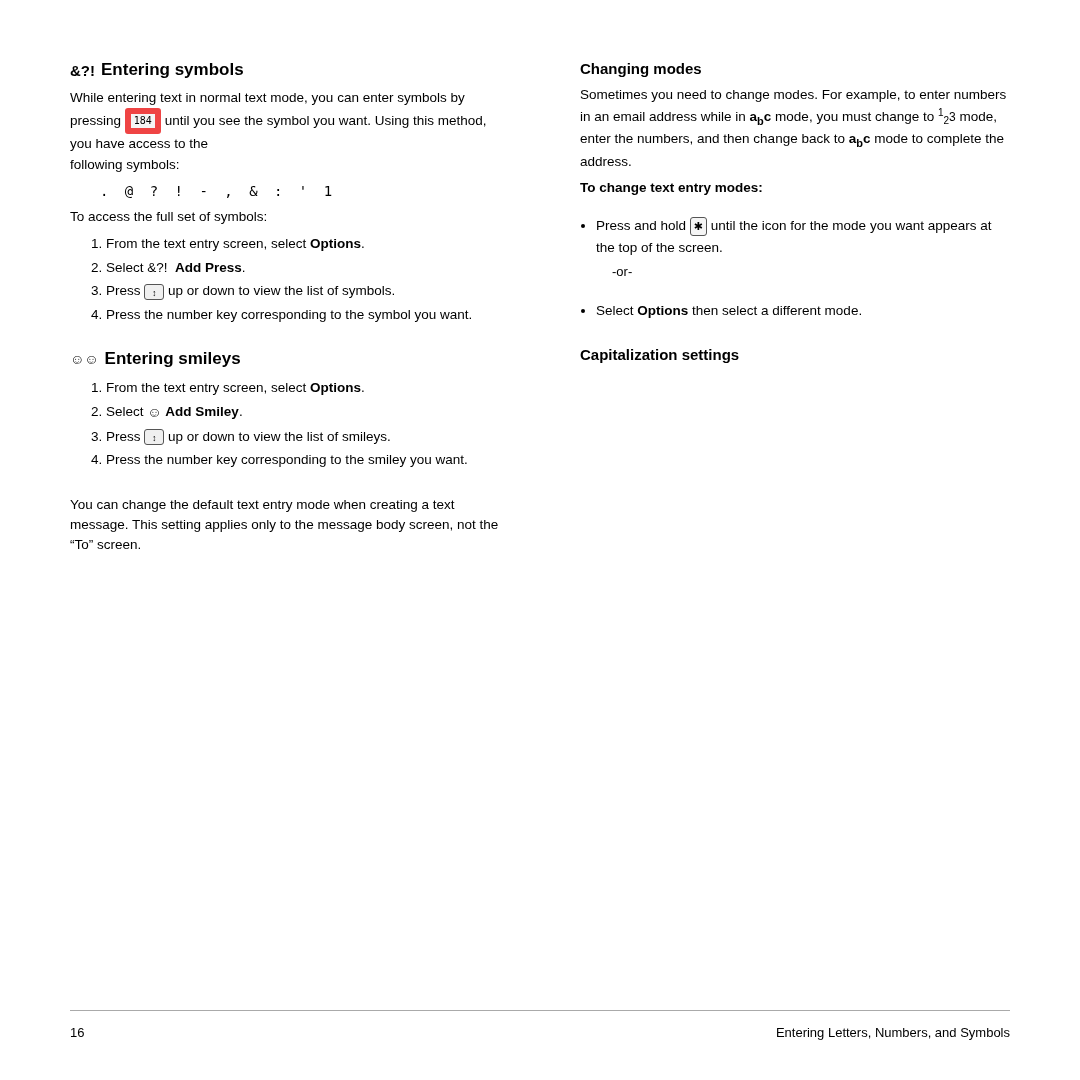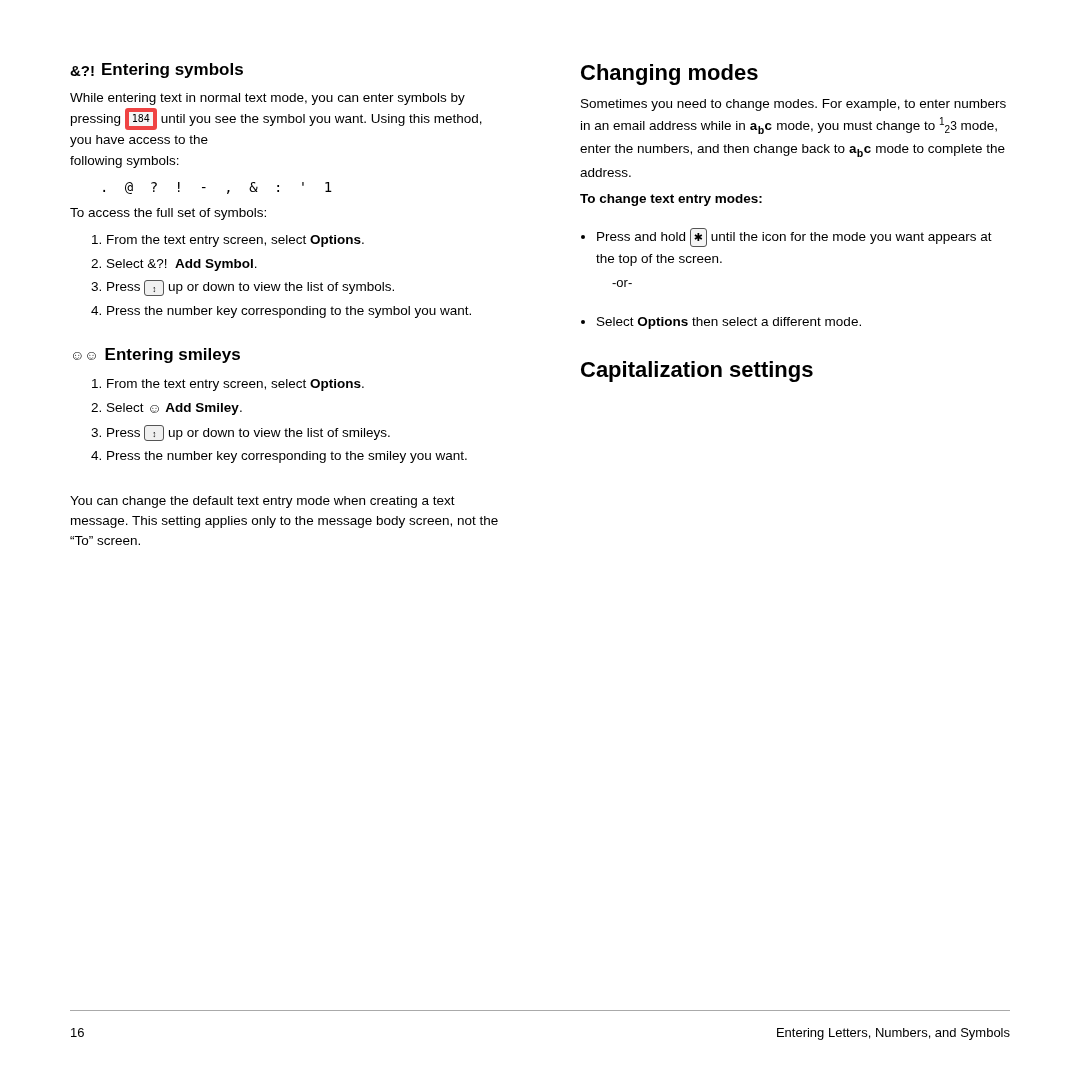--- a/index.html
+++ b/index.html
@@ -37,21 +37,21 @@
     }
     .section-title {
       font-size: 17px;
       font-weight: bold;
       margin-bottom: 8px;
       display: flex;
       align-items: center;
       gap: 6px;
     }
     .section-title-large {
-      font-size: 22px;
+      font-size: 15px;
       font-weight: bold;
       margin-bottom: 8px;
     }
     .section-icon {
       font-size: 15px;
     }
     p {
       font-size: 13.5px;
       line-height: 1.5;
       margin-bottom: 6px;
@@ -78,31 +78,31 @@
     }
     .bold { font-weight: bold; }
     .symbols-line {
       font-family: monospace;
       font-size: 14px;
       margin: 8px 0 8px 30px;
       letter-spacing: 4px;
     }
     .inline-icon {
       display: inline-block;
-      border: 4px solid #ef4444;
+      border: 6px solid #ef4444;
       border-radius: 3px;
       padding: 0px 3px;
       font-size: 10px;
       font-family: monospace;
       background: #f5f5f5;
       vertical-align: middle;
       line-height: 1.4;
     }
     .abc-mode {
-      font-family: Liberation Mono, monospace;
+      font-family: Liberation Sans, sans-serif;
       font-size: 13.5px;
     }
     .abc-sub {
       font-size: 11px;
       vertical-align: sub;
     }
     .divider {
       border: none;
       border-top: 1px solid #aaa;
       margin: 10px 0 6px 0;
@@ -162,21 +162,21 @@
         <p>
           <span>While entering text in normal text mode, you can enter symbols by pressing</span>
           <span class="inline-icon">184</span>
           <span>until you see the symbol you want. Using this method, you have access to the</span><br>
           <span>following symbols:</span>
         </p>
         <div class="symbols-line">.  @  ?  !  -  ,  &amp;  :  '  1</div>
         <p>To access the full set of symbols:</p>
         <ol>
           <li>From the text entry screen, select <span class="bold">Options</span>.</li>
-          <li>Select &amp;?! &nbsp;<span class="bold">Add Symbol</span>.</li>
+          <li>Select &amp;?! &nbsp;<span class="bold">Add Press</span>.</li>
           <li>Press <span class="nav-icon">↕</span> up or down to view the list of symbols.</li>
           <li>Press the number key corresponding to the symbol you want.</li>
         </ol>
       </div>
 
       <div class="section">
         <div class="section-title">
           <span class="smiley-icon">☺☺</span>
           <span>Entering smileys</span>
         </div>

